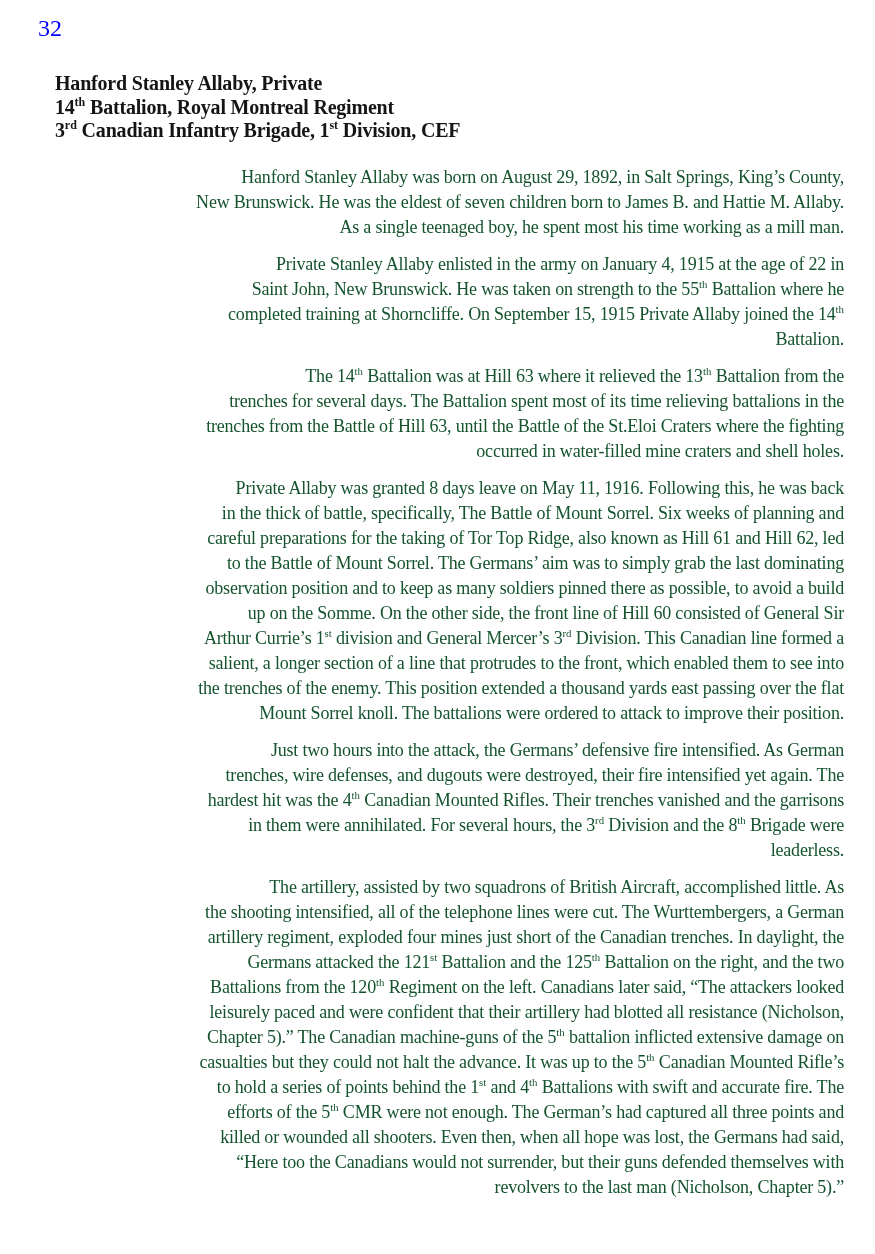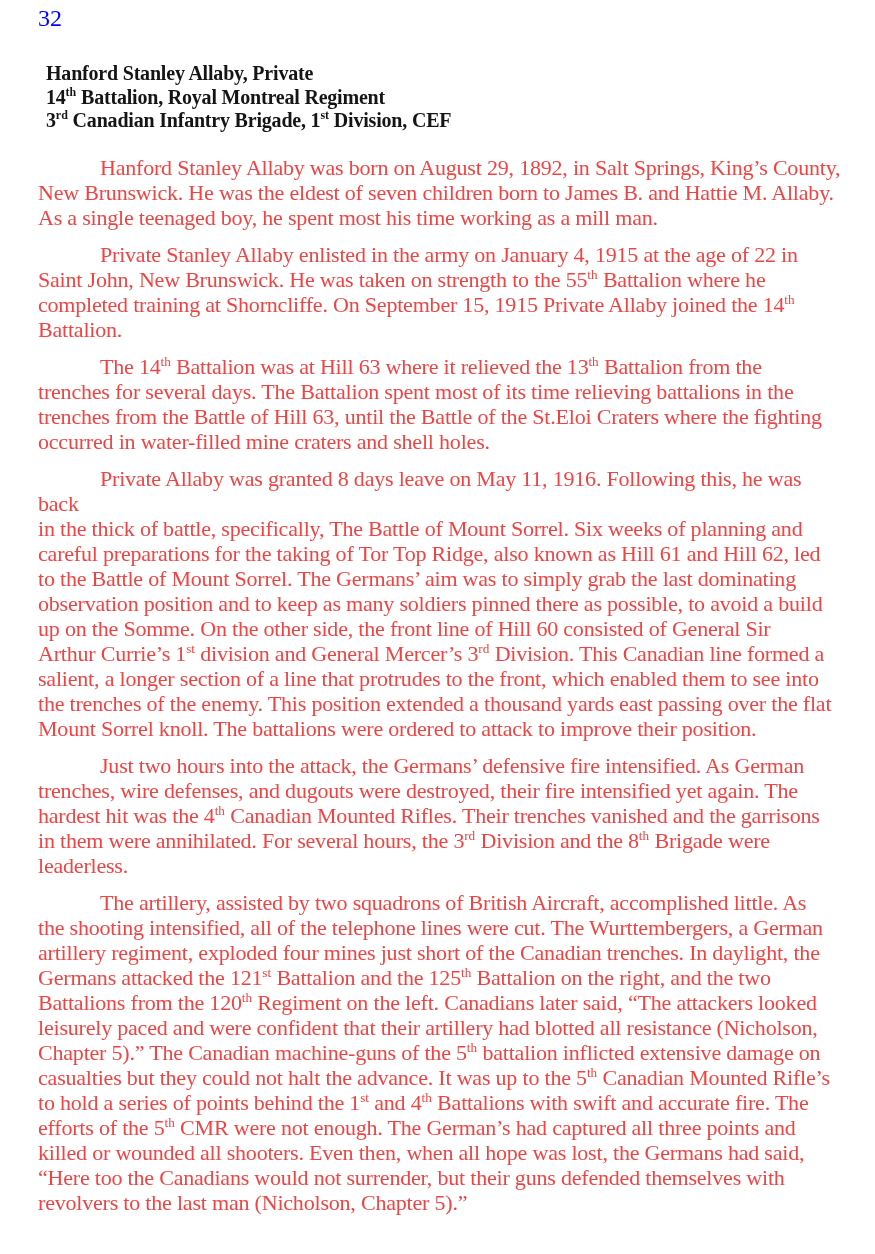--- a/index.html
+++ b/index.html
@@ -11,45 +11,46 @@
     width: 875px;
     height: 1254px;
     font-family: "Liberation Serif", "DejaVu Serif", serif;
     color: #1c1c1c;
     overflow: hidden;
   }
   .page {
     box-sizing: border-box;
     width: 785px;
     height: 1254px;
-    padding: 4px 32px 0 38px;
+    padding: 14px 32px 0 38px;
     background: #ffffff;
   }
   .page-number {
     color: #0000ff;
     font-size: 24px;
     line-height: 28px;
     margin: 0 0 30px 0;
   }
   .doc-heading {
     font-size: 20px;
     font-weight: bold;
     line-height: 23.5px;
     letter-spacing: -0.2px;
-    margin: 0 0 22px 8px;
+    margin: 0 0 22px 17px;
     color: #151515;
   }
   .para {
     width: 806px;
-    font-size: 22px;
+    font-size: 18px;
     line-height: 25px;
     letter-spacing: -0.2px;
     text-indent: 62px;
     margin: 0 0 12px 0;
-    color: #ef4444;
+    color: #14532d;
+    text-align: right;
   }
   sup {
     font-size: 0.60em;
     line-height: 0;
     vertical-align: super;
     letter-spacing: 0;
   }
 </style>
 </head>
 <body>

